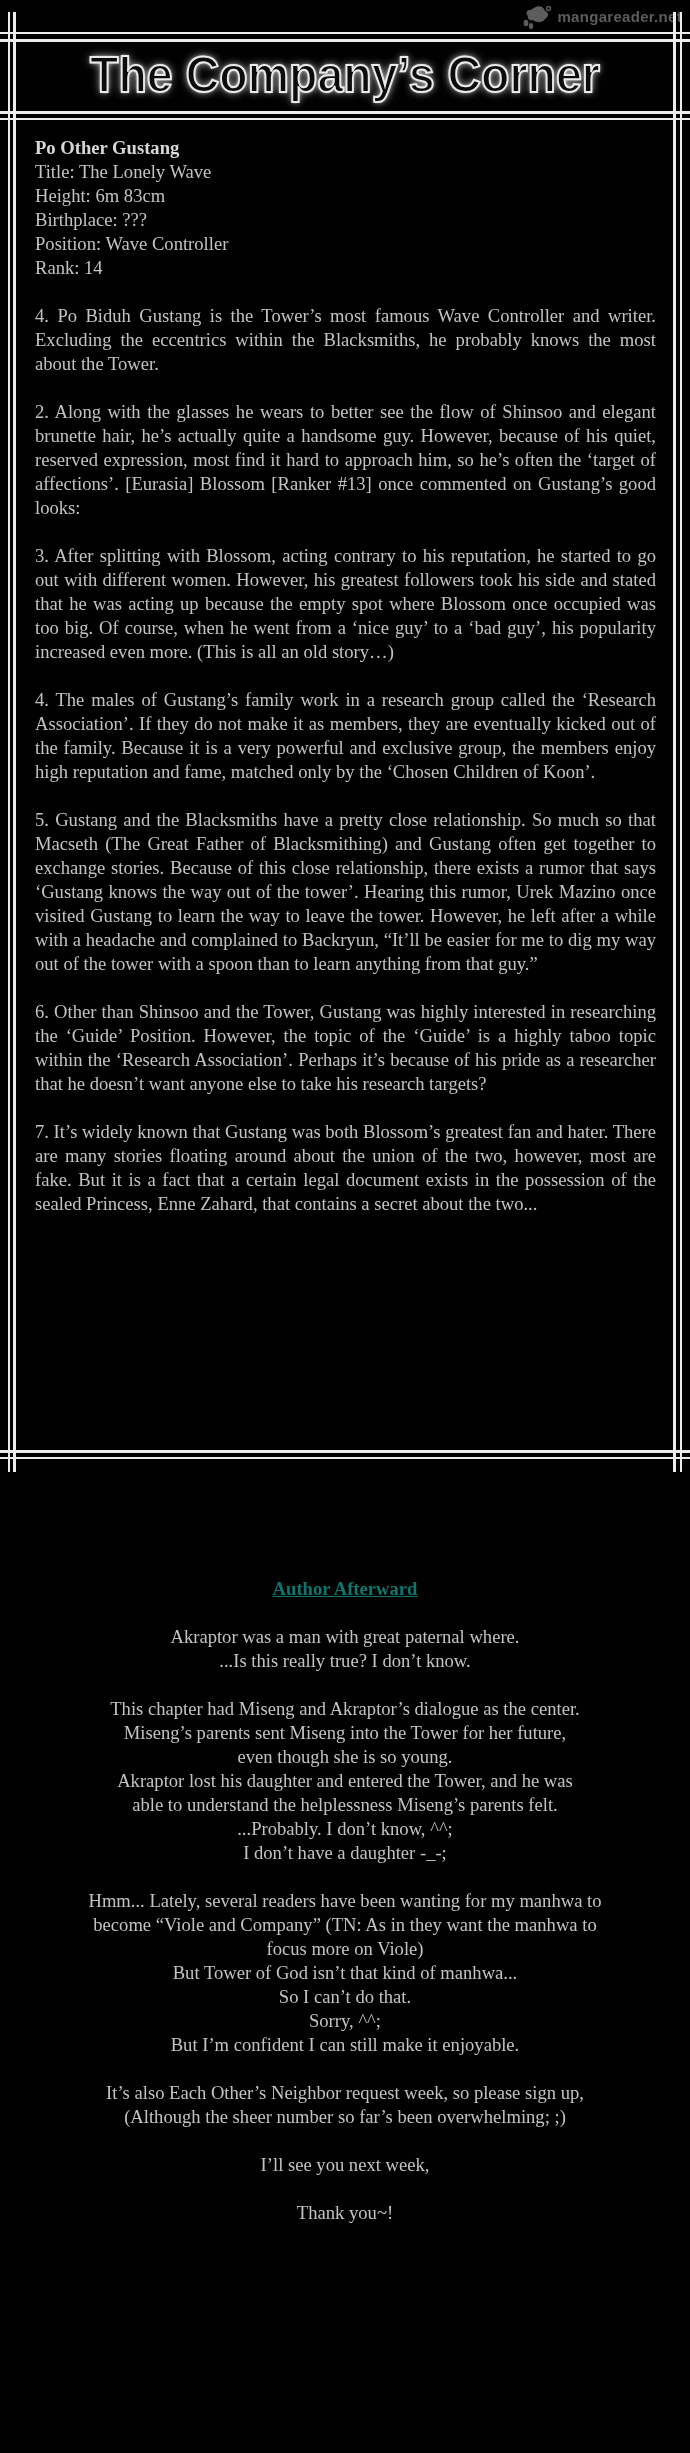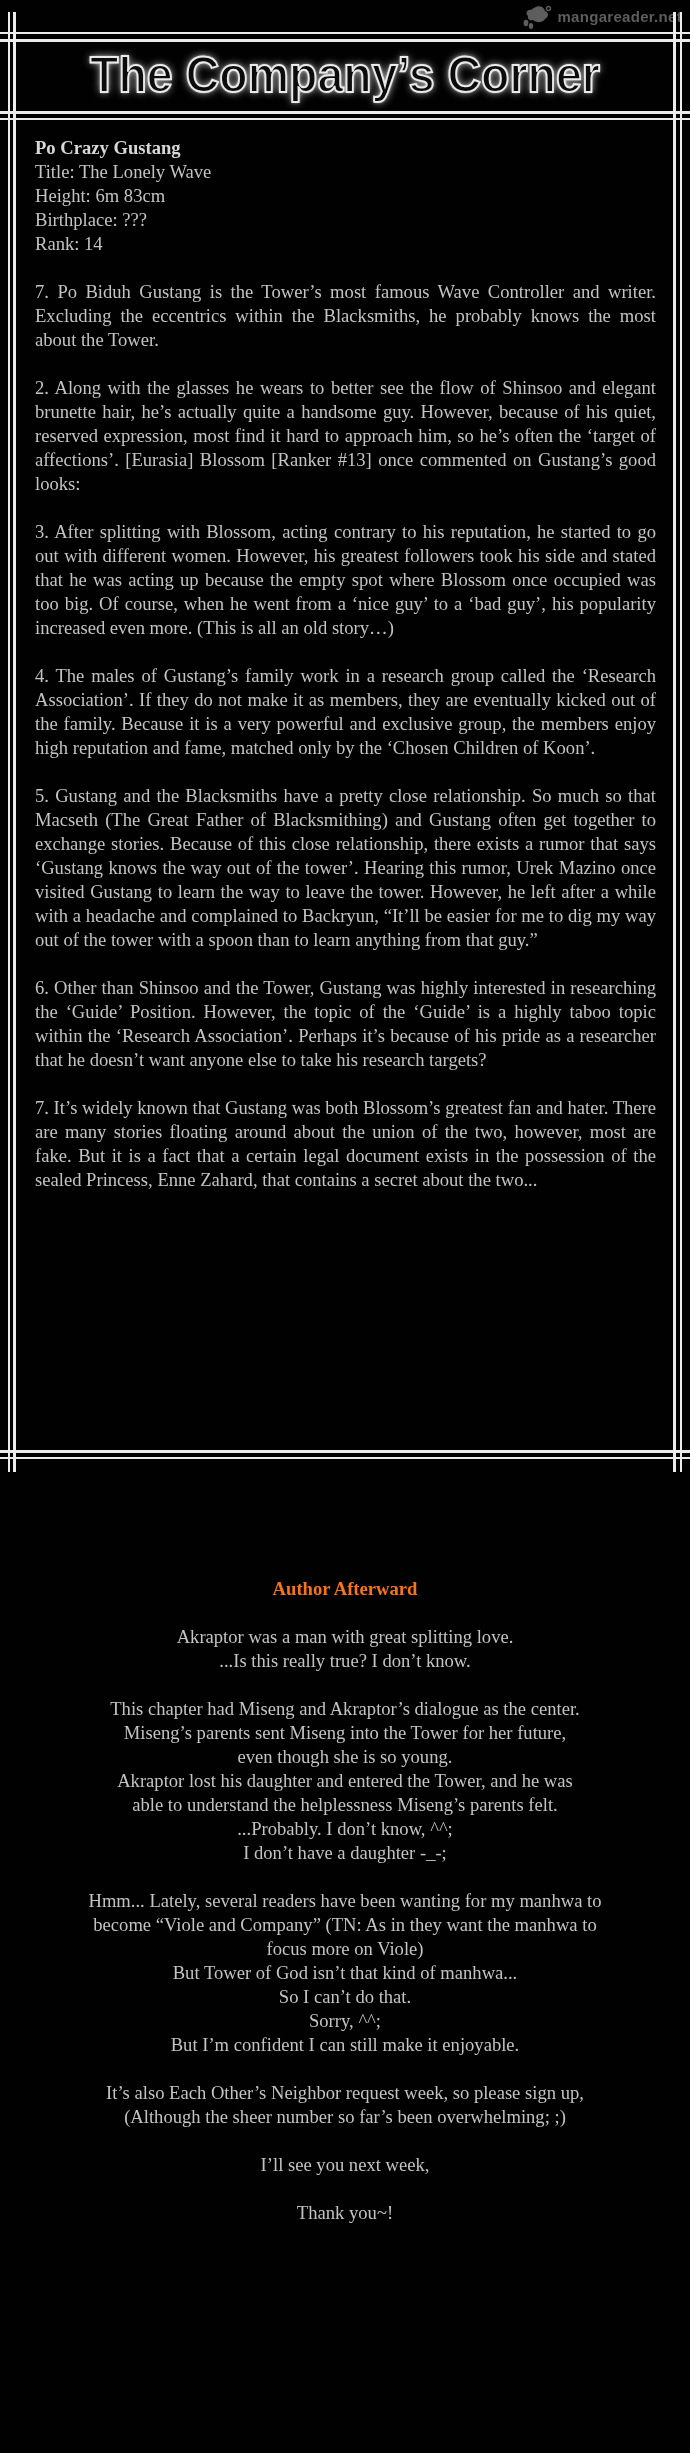--- a/index.html
+++ b/index.html
@@ -52,22 +52,22 @@
   .profile-name { font-weight:bold; color:#d8d8d8; }
   .para { margin-top:24px; text-align:justify; white-space:pre-line; }
 
   
   .afterward {
     position:absolute; left:0; top:1577px; width:100%;
     text-align:center; color:#c3c3c3;
     font-size:18.6px; line-height:24px;
   }
   .aw-title {
-    display:inline-block; font-weight:bold; color:#f97316;
-    margin-bottom:24px;
+    display:inline-block; font-weight:bold; color:#0f766e;
+    text-decoration:underline; margin-bottom:24px;
   }
   .aw-groups { width:100%; }
   .aw-group { white-space:pre-line; margin-bottom:24px; }
 </style>
 </head>
 <body>
 
 <div class="page">
 
   <div class="watermark">
@@ -89,44 +89,45 @@
   <div class="hline h5"></div>
   <div class="hline h6"></div>
   <div class="vline v1"></div>
   <div class="vline v2"></div>
   <div class="vline v3"></div>
   <div class="vline v4"></div>
 
   <div class="corner-title">The Company’s Corner</div>
 
   <div class="content">
-    <div class="profile-name">Po Crazy Gustang</div>
+    <div class="profile-name">Po Other Gustang</div>
     <div>
         <div class="profile-line">Title: The Lonely Wave</div>
         <div class="profile-line">Height: 6m 83cm</div>
         <div class="profile-line">Birthplace: ???</div>
+        <div class="profile-line">Position: Wave Controller</div>
         <div class="profile-line">Rank: 14</div>
       </div>
     <div>
-        <div class="para">7. Po Biduh Gustang is the Tower’s most famous Wave Controller and writer. Excluding the eccentrics within the Blacksmiths, he probably knows the most about the Tower.</div>
+        <div class="para">4. Po Biduh Gustang is the Tower’s most famous Wave Controller and writer. Excluding the eccentrics within the Blacksmiths, he probably knows the most about the Tower.</div>
         <div class="para">2. Along with the glasses he wears to better see the flow of Shinsoo and elegant brunette hair, he’s actually quite a handsome guy. However, because of his quiet, reserved expression, most find it hard to approach him, so he’s often the ‘target of affections’. [Eurasia] Blossom [Ranker #13] once commented on Gustang’s good looks:</div>
         <div class="para">3. After splitting with Blossom, acting contrary to his reputation, he started to go out with different women. However, his greatest followers took his side and stated that he was acting up because the empty spot where Blossom once occupied was too big. Of course, when he went from a ‘nice guy’ to a ‘bad guy’, his popularity increased even more. (This is all an old story…)</div>
         <div class="para">4. The males of Gustang’s family work in a research group called the ‘Research Association’. If they do not make it as members, they are eventually kicked out of the family. Because it is a very powerful and exclusive group, the members enjoy high reputation and fame, matched only by the ‘Chosen Children of Koon’.</div>
         <div class="para">5. Gustang and the Blacksmiths have a pretty close relationship. So much so that Macseth (The Great Father of Blacksmithing) and Gustang often get together to exchange stories. Because of this close relationship, there exists a rumor that says ‘Gustang knows the way out of the tower’. Hearing this rumor, Urek Mazino once visited Gustang to learn the way to leave the tower. However, he left after a while with a headache and complained to Backryun, “It’ll be easier for me to dig my way out of the tower with a spoon than to learn anything from that guy.”</div>
         <div class="para">6. Other than Shinsoo and the Tower, Gustang was highly interested in researching the ‘Guide’ Position. However, the topic of the ‘Guide’ is a highly taboo topic within the ‘Research Association’. Perhaps it’s because of his pride as a researcher that he doesn’t want anyone else to take his research targets?</div>
         <div class="para">7. It’s widely known that Gustang was both Blossom’s greatest fan and hater. There are many stories floating around about the union of the two, however, most are fake. But it is a fact that a certain legal document exists in the possession of the sealed Princess, Enne Zahard, that contains a secret about the two...</div>
       </div>
   </div>
 
   <div class="afterward">
     <div>
       <span class="aw-title">Author Afterward</span>
     </div>
     <div class="aw-groups">
-        <div class="aw-group">Akraptor was a man with great splitting love.
+        <div class="aw-group">Akraptor was a man with great paternal where.
 ...Is this really true? I don’t know.</div>
         <div class="aw-group">This chapter had Miseng and Akraptor’s dialogue as the center.
 Miseng’s parents sent Miseng into the Tower for her future,
 even though she is so young.
 Akraptor lost his daughter and entered the Tower, and he was
 able to understand the helplessness Miseng’s parents felt.
 ...Probably. I don’t know, ^^;
 I don’t have a daughter -_-;</div>
         <div class="aw-group">Hmm... Lately, several readers have been wanting for my manhwa to
 become “Viole and Company” (TN: As in they want the manhwa to

